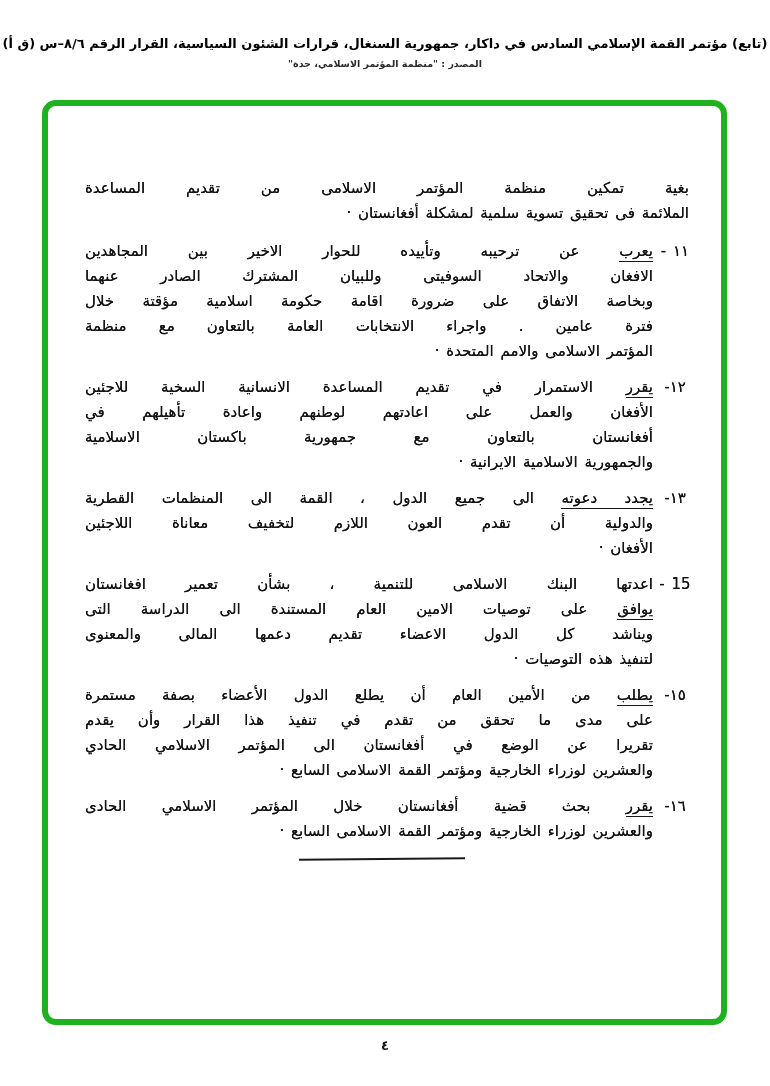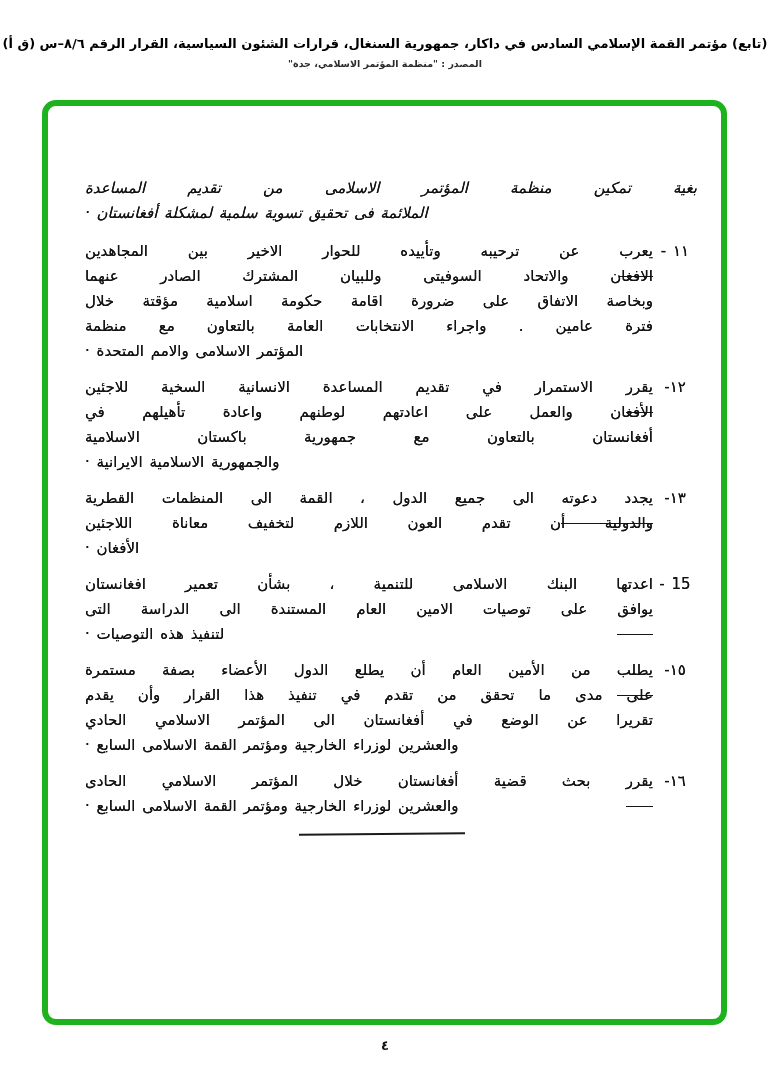--- a/index.html
+++ b/index.html
@@ -26,28 +26,28 @@
     background:transparent;
   }
   
   .content{
     position:absolute;right:73px;top:176px;width:612px;
     direction:rtl;font-size:15px;line-height:25px;
     word-spacing:2px;color:#141414;
     text-shadow:0 0 .4px currentColor;
   }
   .para{margin-bottom:11px;}
-  .intro{margin-left:0;margin-right:0;margin-bottom:13px;font-style:italic;}
+  .intro{margin-left:0;margin-right:8px;margin-bottom:13px;}
   .item{display:flex;}
   .num{flex:none;width:44px;text-align:center;}
   .body{flex:1;min-width:0;}
   .j{text-align:justify;text-align-last:justify;}
-  .last{text-align:left;}
+  .last{text-align:right;}
   .lead{
-    text-decoration:none;border-bottom:1.6px solid #161616;padding-bottom:16px;
+    text-decoration:none;border-bottom:1.6px solid #161616;padding-bottom:1px;
   }
   .rule{
     height:0;border-top:2.5px solid #1a1a1a;width:166px;
     margin:14px 232px 0 auto;transform:rotate(-.5deg);
   }
   .pagenum{
     position:absolute;top:1038px;left:0;right:0;text-align:center;
     font-size:13px;font-weight:bold;color:#111;
   }
 </style>
@@ -94,20 +94,21 @@
       <div class="j">والدولية أن تقدم العون اللازم لتخفيف معاناة اللاجئين</div>
       <div class="last">الأفغان ·</div>
     </div>
   </div>
 
   <div class="para item">
     <div class="num">15 -</div>
     <div class="body">
       <div class="j">اعدتها البنك الاسلامى للتنمية ، بشأن تعمير افغانستان</div>
       <div class="j"><span class="lead">يوافق</span><span> على توصيات الامين العام المستندة الى الدراسة التى</span></div>
+      <div class="j">ويناشد كل الدول الاعضاء تقديم دعمها المالى والمعنوى</div>
       <div class="last">لتنفيذ هذه التوصيات ·</div>
     </div>
   </div>
 
   <div class="para item">
     <div class="num">١٥-</div>
     <div class="body">
       <div class="j"><span class="lead">يطلب</span><span> من الأمين العام أن يطلع الدول الأعضاء بصفة مستمرة</span></div>
       <div class="j">على مدى ما تحقق من تقدم في تنفيذ هذا القرار وأن يقدم</div>
       <div class="j">تقريرا عن الوضع في أفغانستان الى المؤتمر الاسلامي الحادي</div>

